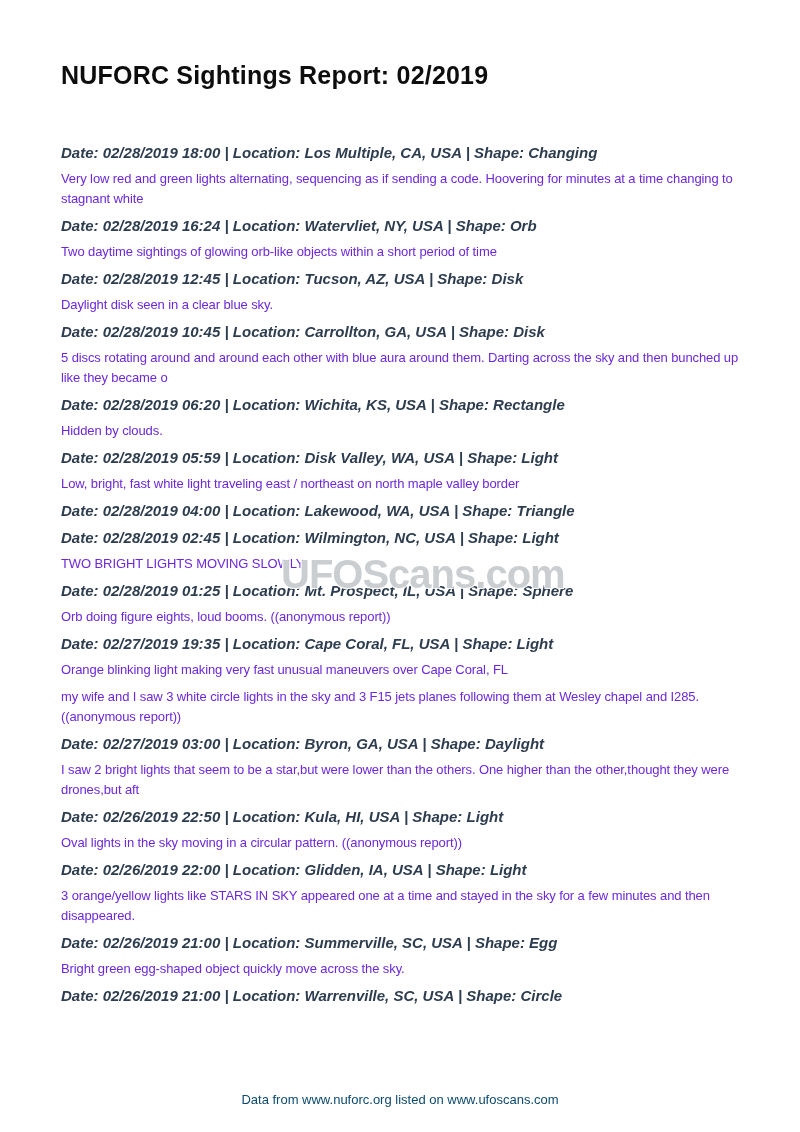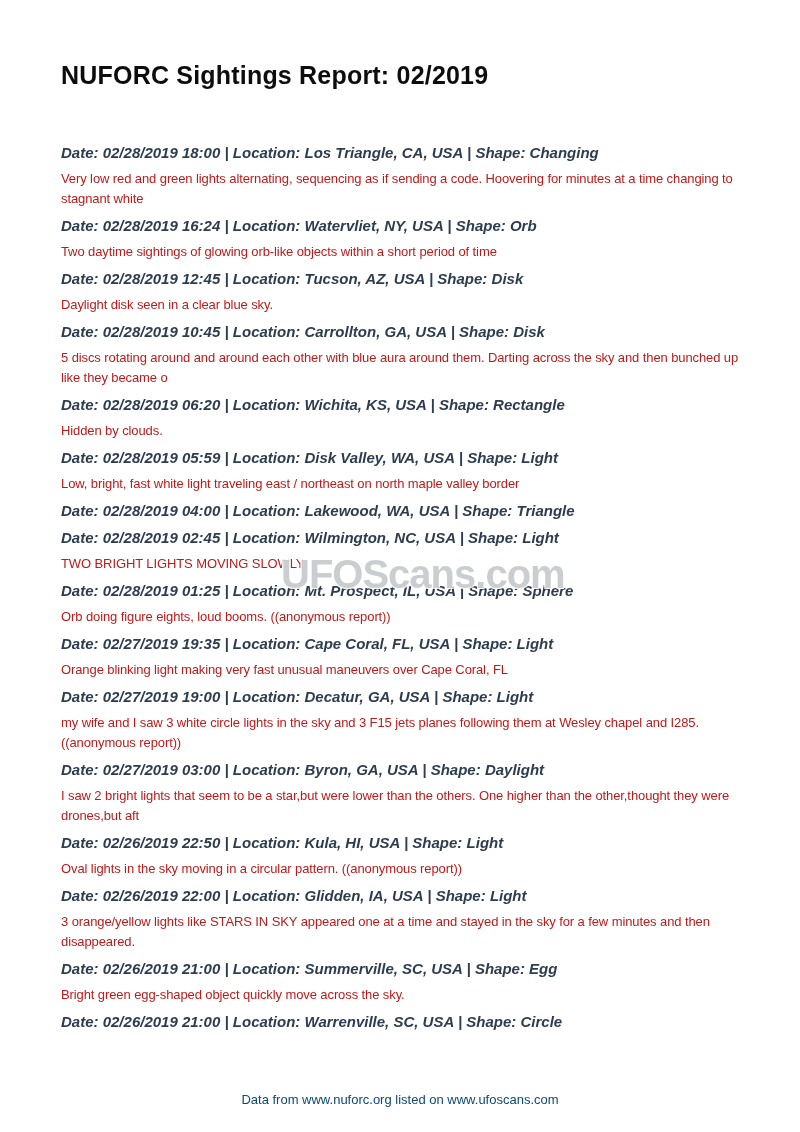--- a/index.html
+++ b/index.html
@@ -43,21 +43,21 @@
     font-weight: bold;
     font-style: italic;
     color: #2d3d4f;
     line-height: 20px;
     margin-bottom: 6px;
     white-space: nowrap;
   }
 
   .entry-desc {
     font-size: 13px;
-    color: #b91c1c;
+    color: #6d28d9;
     line-height: 20px;
     letter-spacing: -0.1px;
   }
 
   .watermark {
     position: absolute;
     left: 281px;
     top: 552px;
     font-size: 40px;
     font-weight: bold;
@@ -84,21 +84,21 @@
   }
 </style>
 </head>
 <body>
 
 <div class="page">
   <div class="content">
     <h1 class="page-title">NUFORC Sightings Report: 02/2019</h1>
     <div class="entries" id="entries">
         <div class="entry">
-          <div class="entry-header"><span>Date:</span> <span>02/28/2019 18:00</span> <span>|</span> <span>Location:</span> <span>Los Triangle, CA, USA</span> <span>|</span> <span>Shape:</span> <span>Changing</span></div>
+          <div class="entry-header"><span>Date:</span> <span>02/28/2019 18:00</span> <span>|</span> <span>Location:</span> <span>Los Multiple, CA, USA</span> <span>|</span> <span>Shape:</span> <span>Changing</span></div>
           <div class="entry-desc">Very low red and green lights alternating, sequencing as if sending a code. Hoovering for minutes at a time changing to stagnant white</div>
         </div>
         <div class="entry">
           <div class="entry-header"><span>Date:</span> <span>02/28/2019 16:24</span> <span>|</span> <span>Location:</span> <span>Watervliet, NY, USA</span> <span>|</span> <span>Shape:</span> <span>Orb</span></div>
           <div class="entry-desc">Two daytime sightings of glowing orb-like objects within a short period of time</div>
         </div>
         <div class="entry">
           <div class="entry-header"><span>Date:</span> <span>02/28/2019 12:45</span> <span>|</span> <span>Location:</span> <span>Tucson, AZ, USA</span> <span>|</span> <span>Shape:</span> <span>Disk</span></div>
           <div class="entry-desc">Daylight disk seen in a clear blue sky.</div>
         </div>
@@ -123,21 +123,20 @@
         </div>
         <div class="entry">
           <div class="entry-header"><span>Date:</span> <span>02/28/2019 01:25</span> <span>|</span> <span>Location:</span> <span>Mt. Prospect, IL, USA</span> <span>|</span> <span>Shape:</span> <span>Sphere</span></div>
           <div class="entry-desc">Orb doing figure eights, loud booms. ((anonymous report))</div>
         </div>
         <div class="entry">
           <div class="entry-header"><span>Date:</span> <span>02/27/2019 19:35</span> <span>|</span> <span>Location:</span> <span>Cape Coral, FL, USA</span> <span>|</span> <span>Shape:</span> <span>Light</span></div>
           <div class="entry-desc">Orange blinking light making very fast unusual maneuvers over Cape Coral, FL</div>
         </div>
         <div class="entry">
-          <div class="entry-header"><span>Date:</span> <span>02/27/2019 19:00</span> <span>|</span> <span>Location:</span> <span>Decatur, GA, USA</span> <span>|</span> <span>Shape:</span> <span>Light</span></div>
           <div class="entry-desc">my wife and I saw 3 white circle lights in the sky and 3 F15 jets planes following them at Wesley chapel and I285. ((anonymous report))</div>
         </div>
         <div class="entry">
           <div class="entry-header"><span>Date:</span> <span>02/27/2019 03:00</span> <span>|</span> <span>Location:</span> <span>Byron, GA, USA</span> <span>|</span> <span>Shape:</span> <span>Daylight</span></div>
           <div class="entry-desc">I saw 2 bright lights that seem to be a star,but were lower than the others. One higher than the other,thought they were drones,but aft</div>
         </div>
         <div class="entry">
           <div class="entry-header"><span>Date:</span> <span>02/26/2019 22:50</span> <span>|</span> <span>Location:</span> <span>Kula, HI, USA</span> <span>|</span> <span>Shape:</span> <span>Light</span></div>
           <div class="entry-desc">Oval lights in the sky moving in a circular pattern. ((anonymous report))</div>
         </div>

